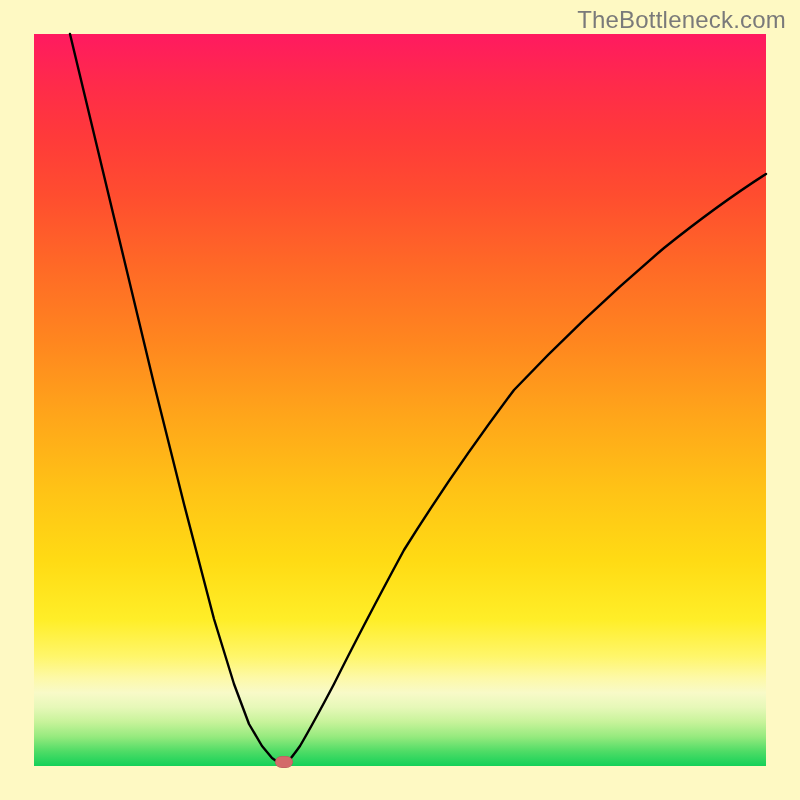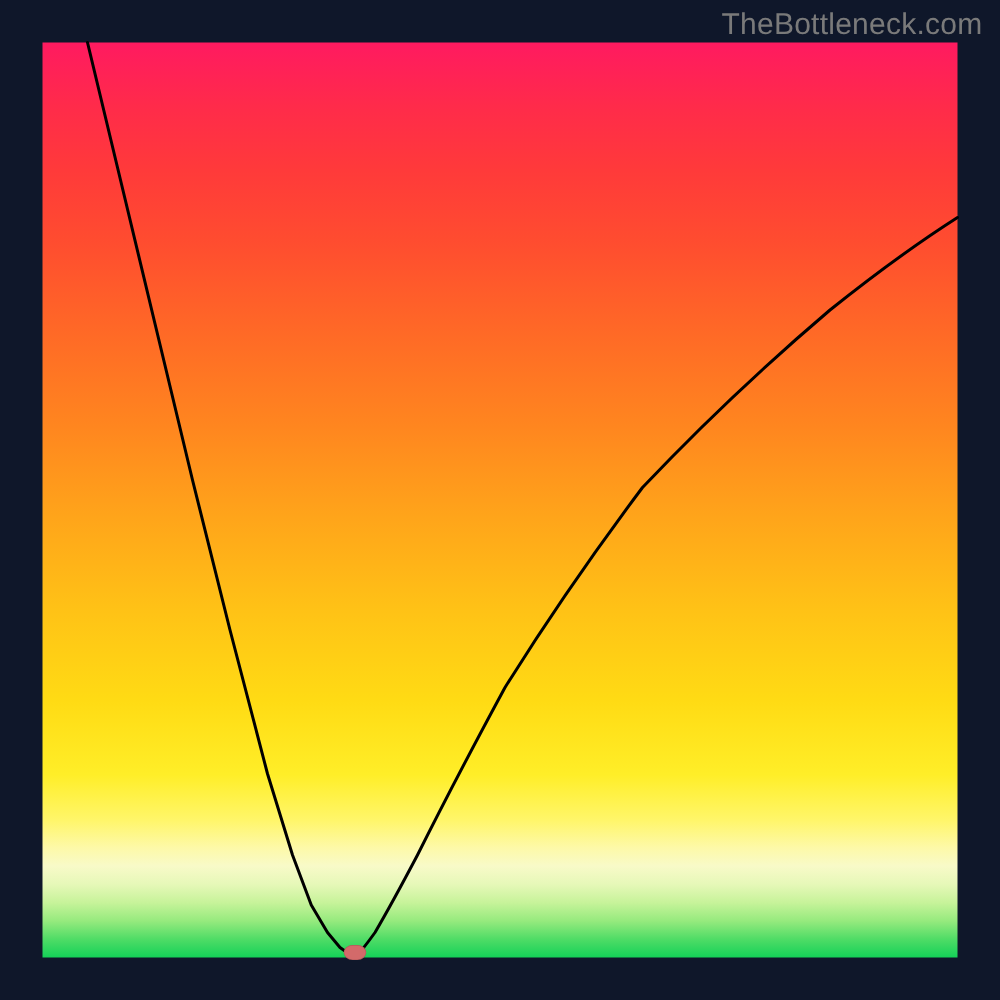--- a/index.html
+++ b/index.html
@@ -10,21 +10,21 @@
     background: #000000;
     overflow: hidden;
     font-family: Arial, Helvetica, sans-serif;
   }
   .frame {
     position: absolute;
     left: 0;
     top: 0;
     width: 800px;
     height: 800px;
-    background: #0f172a;
+    background: #fef9c3;
   }
   .plot-area {
     position: absolute;
     left: 34px;
     top: 34px;
     width: 732px;
     height: 732px;
     
     background: linear-gradient(
       to bottom,

